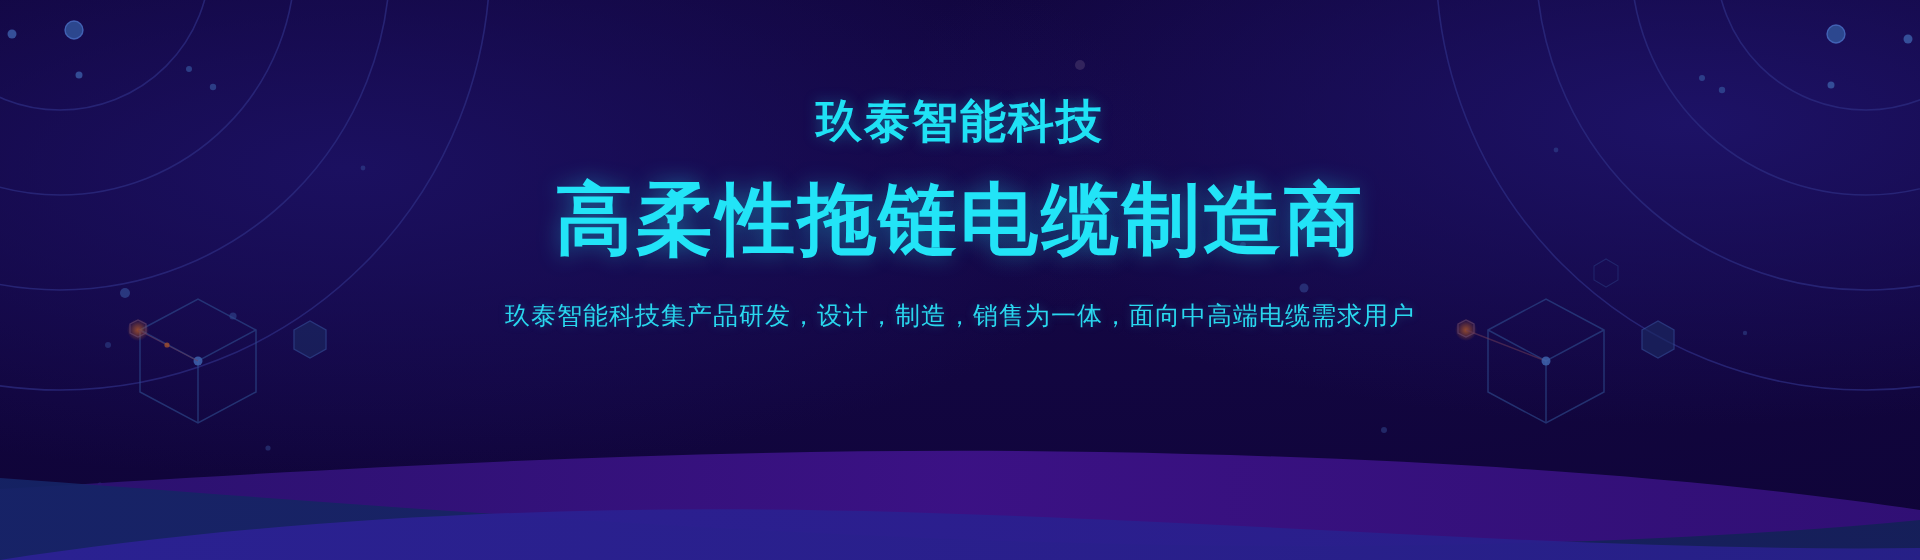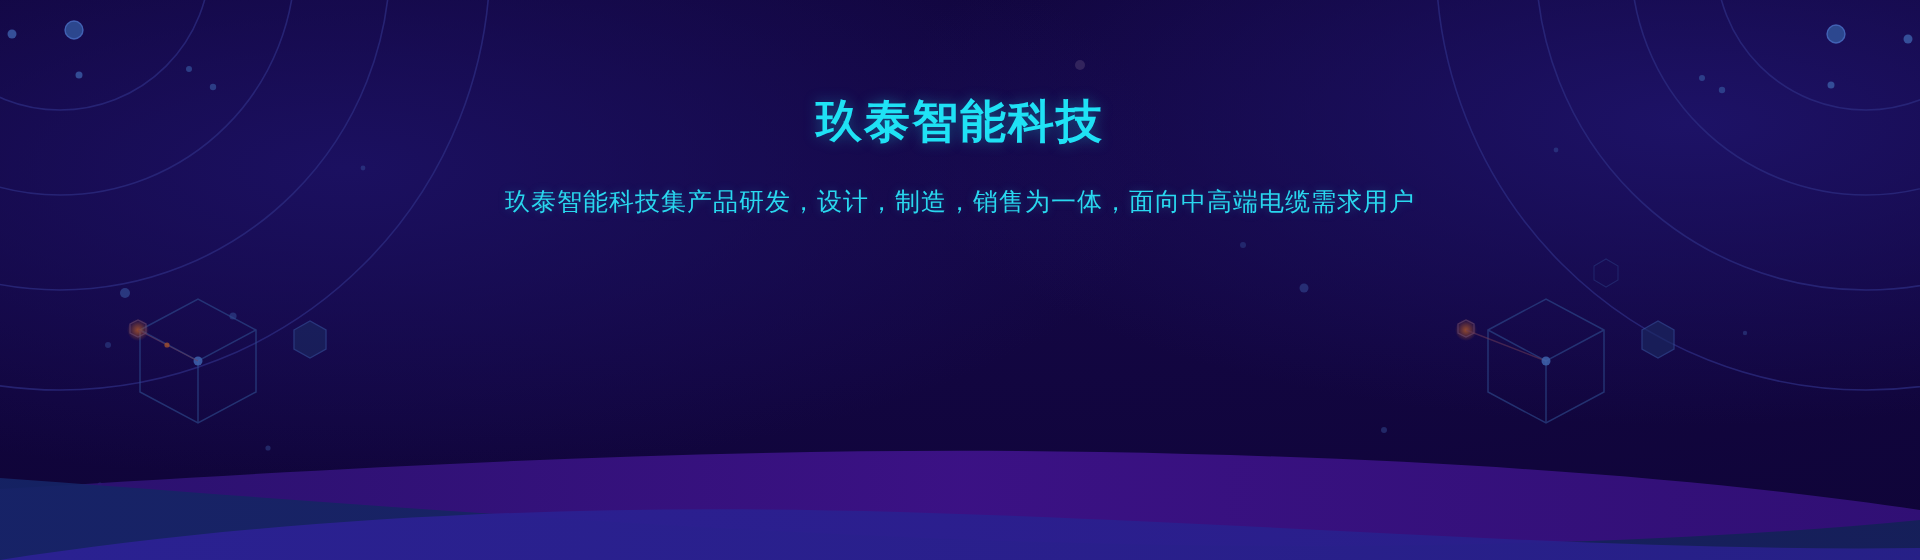--- a/index.html
+++ b/index.html
@@ -182,16 +182,17 @@
       <circle cx="100" cy="485" r="2.4"></circle>
     </g>
 
     <path d="M 0 489 C 320 470, 700 445, 1100 452 C 1450 458, 1720 480, 1920 510 L 1920 560 L 0 560 Z" fill="url(#wavePurple)" opacity="0.95"></path>
     <path d="M 0 478 C 300 500, 640 528, 980 540 C 1320 552, 1650 546, 1920 520 L 1920 560 L 0 560 Z" fill="url(#waveBlue)" opacity="0.92"></path>
     <path d="M 0 560 C 260 520, 560 502, 900 512 C 1280 523, 1600 552, 1920 548 L 1920 560 Z" fill="url(#waveViolet)" opacity="0.95"></path>
   </svg>
 
   <div class="content">
     <div class="brand-line">玖泰智能科技</div>
+    <div class="headline">高柔性拖链电缆制造商</div>
     <div class="subline">玖泰智能科技集产品研发，设计，制造，销售为一体，面向中高端电缆需求用户</div>
   </div>
 
 </div>
 
 </body></html>

